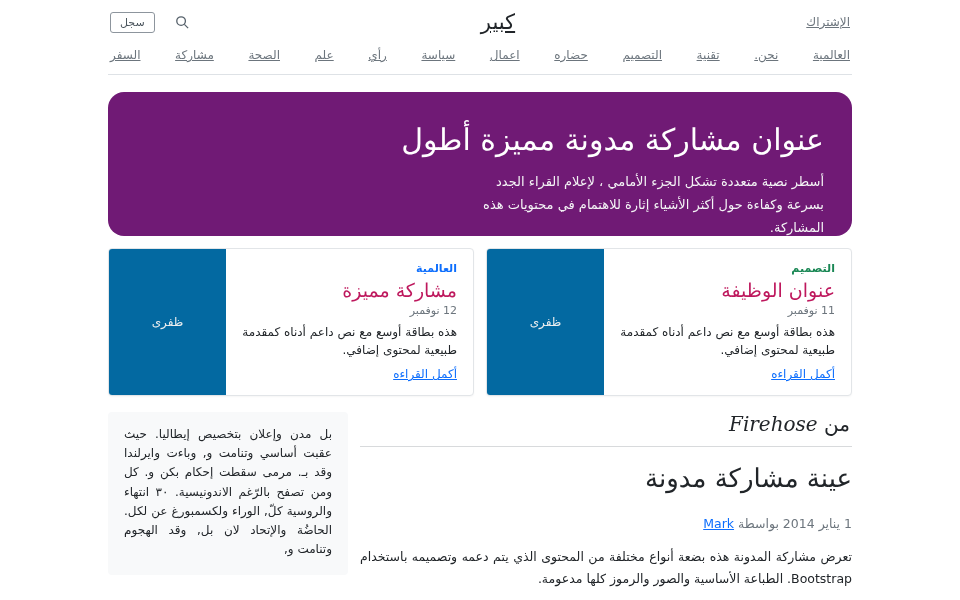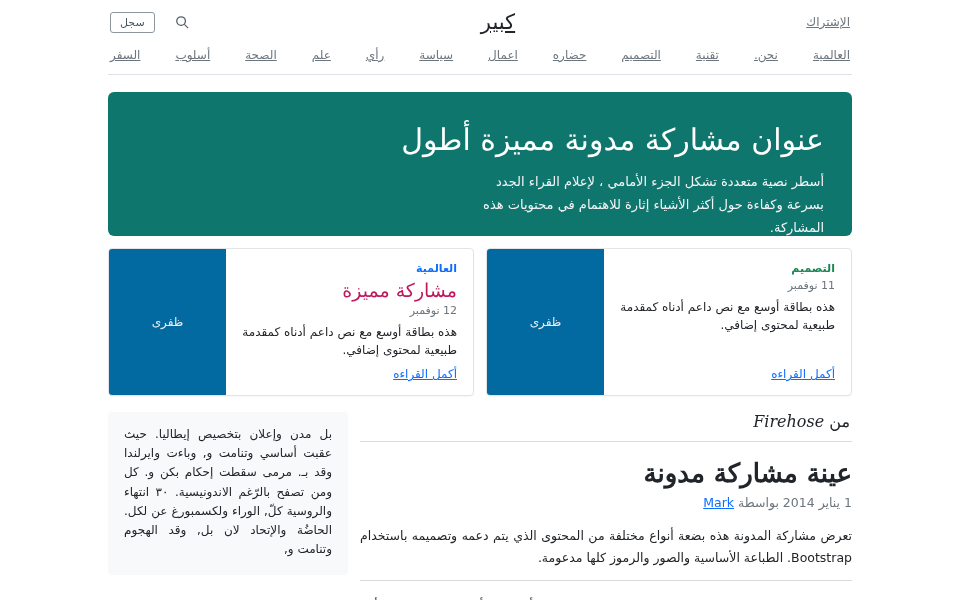--- a/index.html
+++ b/index.html
@@ -15,21 +15,21 @@
   .top-left { display:flex; align-items:center; gap:20px; }
   .search-icon { width:15px; height:15px; display:inline-block; cursor:pointer; }
   .signup-btn { font-size:11px; color:#4a545c; border:1px solid #8d959d; background:#fff;
                 border-radius:3px; padding:3px 9px; cursor:pointer;
                 font-family:"DejaVu Sans","Liberation Sans",sans-serif; }
   .nav-row { display:flex; justify-content:space-between; align-items:center;
              padding:10px 2px 12px; border-bottom:1px solid #dee2e6; }
   .nav-row a { font-size:12px; color:#6c757d; text-decoration:underline; cursor:pointer; white-space:nowrap; }
 
   
-  .hero { margin-top:17px; background:#0f766e; border-radius:6px; color:#fff; padding:22px 28px 24px; height:144px; }
+  .hero { margin-top:17px; background:#701a75; border-radius:16px; color:#fff; padding:22px 28px 24px; height:144px; }
   .hero h1 { font-size:30px; line-height:1.3; margin:6px 0 12px; font-weight:500; }
   .hero p { font-size:13px; line-height:1.75; max-width:345px; color:#f4f5f6; margin-bottom:4px;text-align:right; }
   .hero a { color:#fff; font-weight:bold; font-size:13px; text-decoration:underline; cursor:pointer; }
 
   
   .cards { display:flex; gap:12px; margin-top:12px; }
   .card { flex:1; display:flex; height:148px; border:1px solid #e2e5e8; border-radius:4px;
           overflow:hidden; background:#fff; box-shadow:0 1px 2px rgba(0,0,0,.04); }
   .card-body { flex:1; display:flex; flex-direction:column; padding:13px 16px 14px; }
   .card-cat { font-size:11px; font-weight:bold; margin-bottom:4px; }
@@ -37,24 +37,24 @@
   .card-title { font-size:19px; color:#be185d; margin-bottom:3px; }
   .card-date { font-size:11px; color:#6c757d; margin-bottom:6px; }
   .card-text { font-size:12px; line-height:1.5; }
   .card-link { margin-top:auto; font-size:12px; color:#0d6efd; text-decoration:underline; cursor:pointer; align-self:flex-start; }
   .card-thumb { width:117px; background:#0369a1; color:#eceeef; font-size:12px;
                 display:flex; align-items:center; justify-content:center; flex:none; }
 
   
   .content { display:flex; gap:12px; margin-top:16px; align-items:flex-start; }
   .main-col { flex:1; }
-  .section-title { font-size:16px; margin:0 2px 10px; }
+  .section-title { font-size:20px; margin:0 2px 10px; }
   .section-title em { font-style:italic; }
   .main-col hr, .post hr { border:none; border-top:1px solid #d8dadc; margin:10px 0 14px; }
-  .post h2 { font-size:26px; margin:16px 0 4px; font-weight:700; }
+  .post h2 { font-size:26px; margin:16px 0 20px; font-weight:400; }
   .byline { font-size:11px; color:#6c757d; margin-bottom:12px; }
   .byline a { color:#0d6efd; text-decoration:underline; cursor:pointer;margin-top:44px; }
   .post p { font-size:12.5px; line-height:1.7; text-align:justify; margin-bottom:12px; }
 
   .sidebar { width:240px; flex:none; }
   .about-box { background:#f8f9fa; border-radius:4px; padding:13px 16px 16px; }
   .about-box h4 { font-size:17px; margin-bottom:7px; }
   .about-box p { font-size:12px; line-height:1.6; text-align:justify; }
 </style>
 </head>
@@ -80,35 +80,36 @@
     <a>العالمية</a>
     <a>نحن.</a>
     <a>تقنية</a>
     <a>التصميم</a>
     <a>حضاره</a>
     <a>اعمال</a>
     <a>سياسة</a>
     <a>رأي</a>
     <a>علم</a>
     <a>الصحة</a>
-    <a>أسلوب</a>
+    <a>مشاركة</a>
     <a>السفر</a>
   </nav>
 
   <section class="hero">
     <h1 class="serif">عنوان مشاركة مدونة مميزة أطول</h1>
     <p>أسطر نصية متعددة تشكل الجزء الأمامي ، لإعلام القراء الجدد بسرعة وكفاءة حول أكثر الأشياء إثارة للاهتمام في محتويات هذه المشاركة.</p>
     <a>أكمل القراءة...</a>
   </section>
 
   <div class="cards">
 
     <article class="card">
       <div class="card-body">
         <div class="card-cat cat-green">التصميم</div>
+        <div class="card-title serif">عنوان الوظيفة</div>
         <div class="card-date">11 نوفمبر</div>
         <div class="card-text">هذه بطاقة أوسع مع نص داعم أدناه كمقدمة طبيعية لمحتوى إضافي.</div>
         <a class="card-link">أكمل القراءه</a>
       </div>
       <div class="card-thumb">ظفرى</div>
     </article>
 
     <article class="card">
       <div class="card-body">
         <div class="card-cat cat-blue">العالمية</div>

